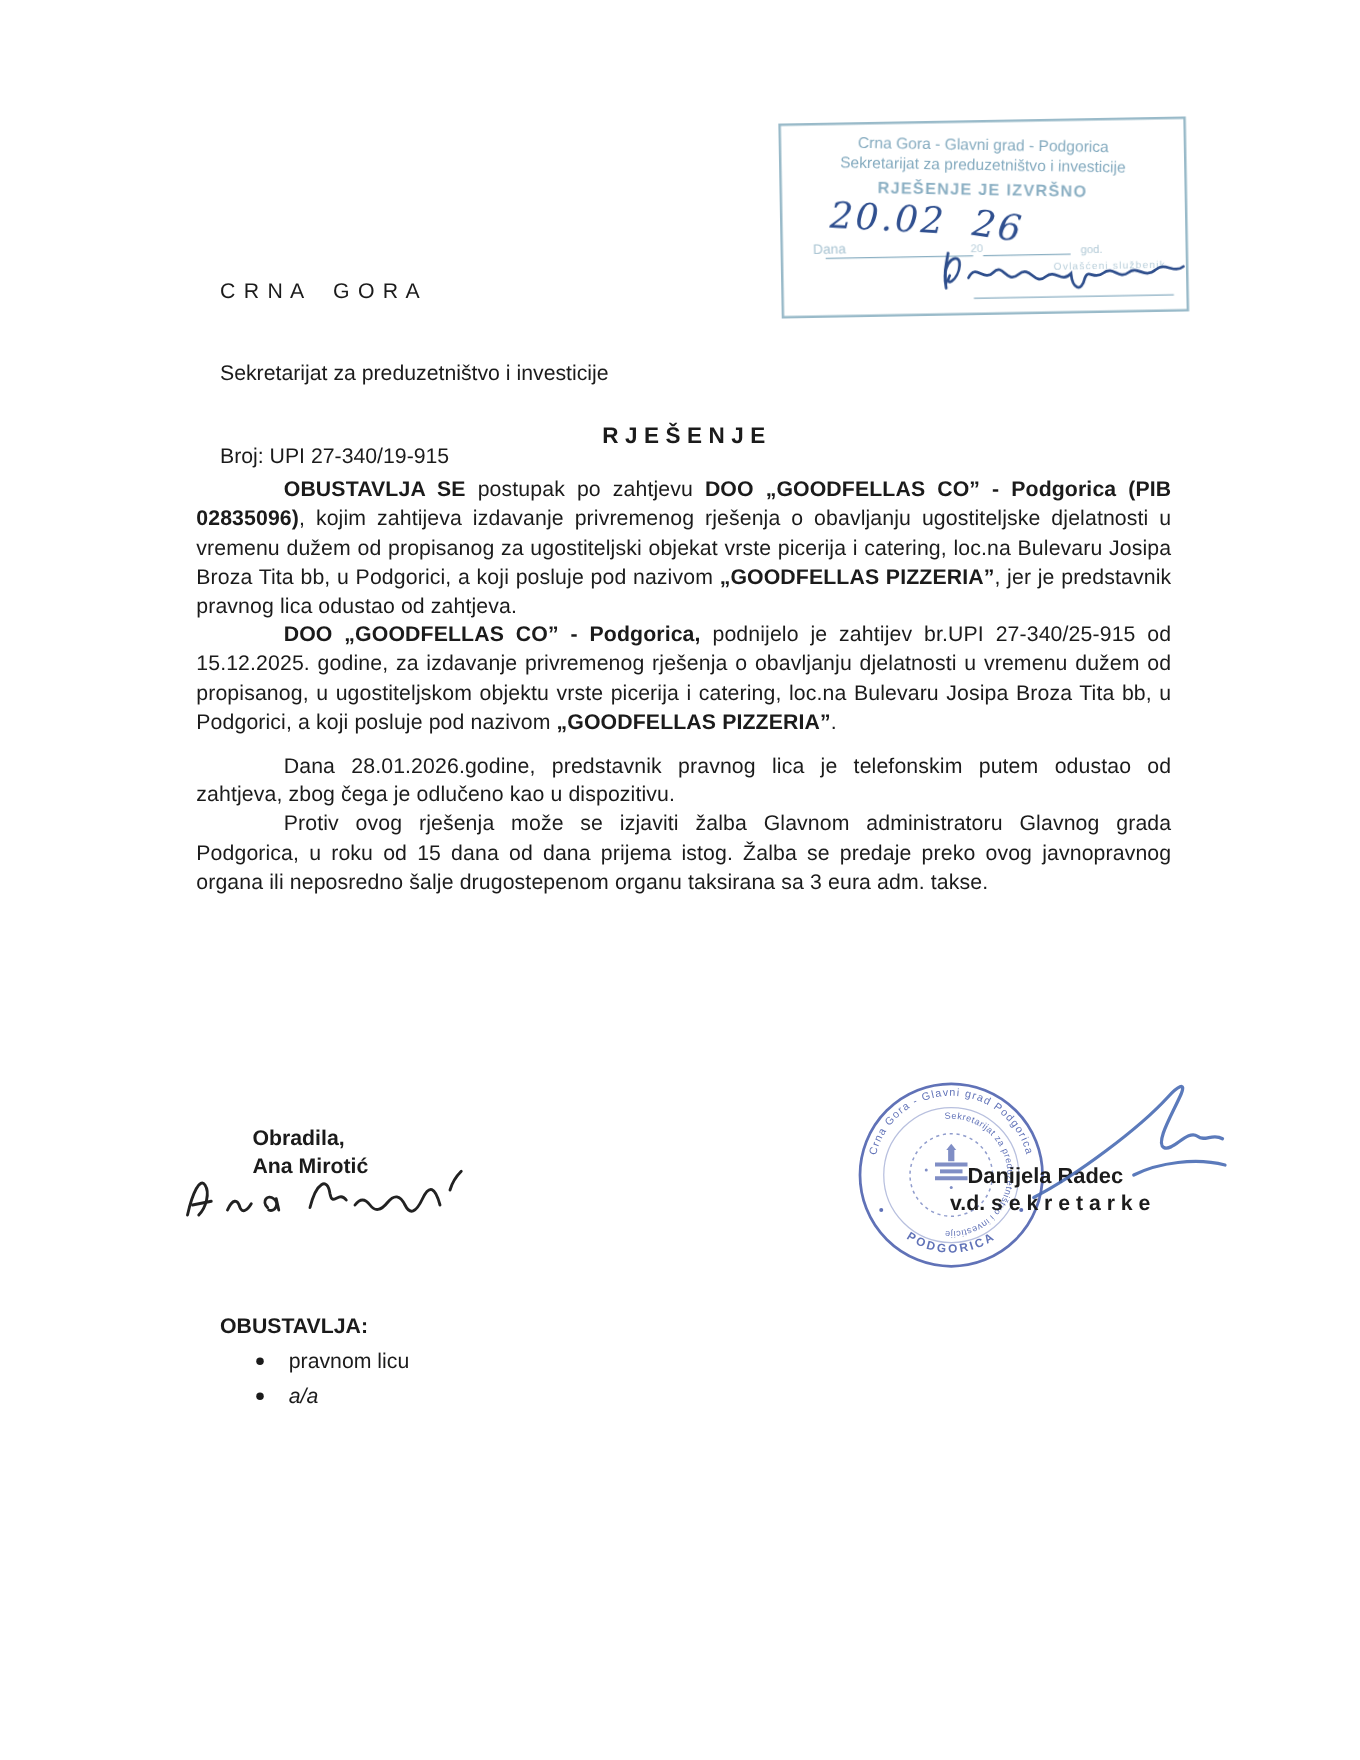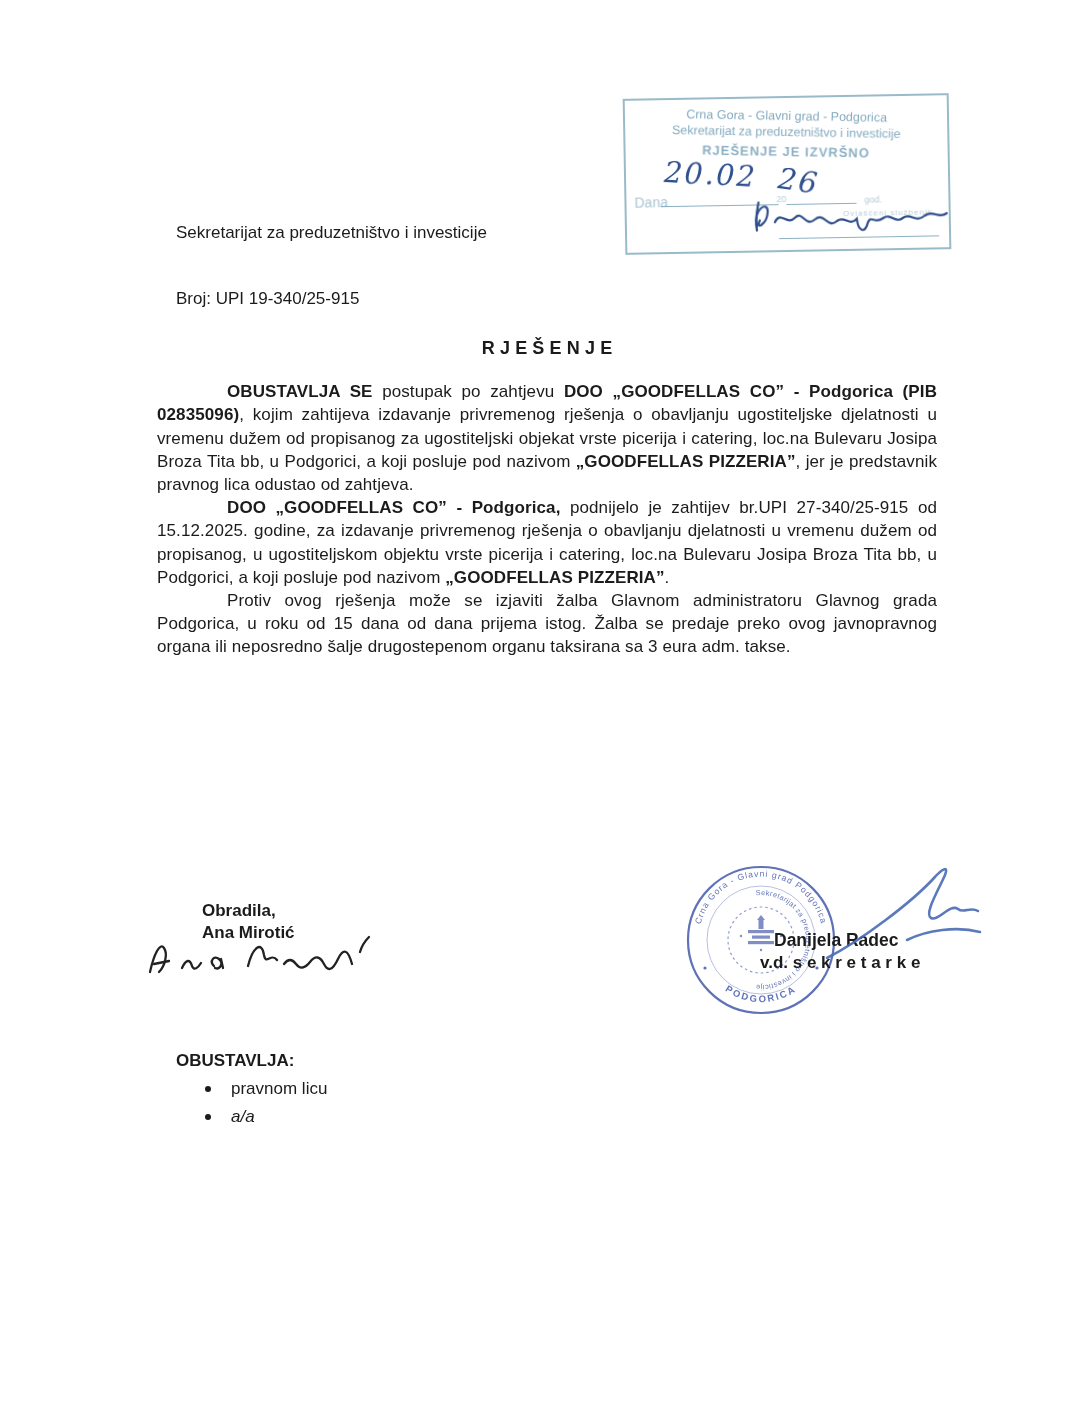--- a/index.html
+++ b/index.html
@@ -20,21 +20,21 @@
   b{font-weight:bold;}
   
   .rect-stamp{
     position:absolute;left:624px;top:96px;width:322px;height:152px;
     border:2px solid rgba(109,156,178,.7);transform:rotate(-1deg);
     color:#6f9cb4;filter:blur(.3px);
   }
   .rs-lines{transform:rotate(2deg);margin-top:10px;text-align:center;}
   .rs-l1,.rs-l2{font-size:12.5px;line-height:16px;opacity:.85;}
   .rs-l3{font-size:13px;line-height:18px;font-weight:bold;letter-spacing:1px;margin-top:3px;opacity:.8;}
-  .rs-dana{position:absolute;left:8px;top:94px;font-size:14px;opacity:.6;}
+  .rs-dana{position:absolute;left:24px;top:94px;font-size:11px;opacity:.6;}
   .rs-line1{position:absolute;left:34px;top:84px;width:118px;height:22px;border-bottom:1.5px solid rgba(111,156,180,.8);}
   .rs-line2{position:absolute;left:160px;top:84px;width:70px;height:22px;border-bottom:1.5px solid rgba(111,156,180,.8);}
   .rs-20{position:absolute;left:150px;top:96px;font-size:9px;opacity:.5;}
   .rs-god{position:absolute;left:238px;top:98px;font-size:9px;opacity:.55;}
   .rs-officer{position:absolute;right:16px;top:112px;font-size:8px;letter-spacing:1px;opacity:.5;}
   .rs-sigline{position:absolute;left:152px;top:118px;width:160px;height:22px;border-bottom:1.5px solid rgba(111,156,180,.8);}
   .hand-date{
     position:absolute;font-family:"DejaVu Serif",serif;font-style:italic;
     color:#2f4f8f;font-size:29px;letter-spacing:2px;filter:none;
   }
@@ -78,33 +78,35 @@
     <svg class="rs-squiggle" width="210" height="58" viewBox="0 0 210 58">
       <g fill="none" stroke="#2e4e8c" stroke-width="2.2" stroke-linecap="round">
         <path d="M14,10 C12,20 10,28 12,38"></path>
         <path d="M12,34 C8,16 24,8 23,20 C22,32 10,38 15,28"></path>
         <path d="M30,30 C36,18 42,34 50,26 C58,18 60,36 70,28 C80,20 82,38 92,30 C100,24 104,36 112,28 C113,40 120,44 123,32 C126,24 130,34 138,28 C146,22 150,34 158,28 C166,22 170,34 180,26 C188,20 194,30 202,24"></path>
       </g>
     </svg>
   </div>
 
   <div class="header">
+    <div class="country">C R N A    G O R A</div>
     <div>Sekretarijat za preduzetništvo i investicije</div>
-    <div>Broj: UPI 19-340/25-915</div>
+    <div>Broj: UPI 27-340/19-915</div>
   </div>
 
   <div class="body-flow">
 
     <div class="doc-title">R J E Š E N J E</div>
 
     <p><b>OBUSTAVLJA SE</b><span> postupak po zahtjevu </span><b>DOO „GOODFELLAS CO” - Podgorica (PIB 02835096)</b><span>, kojim zahtijeva izdavanje privremenog rješenja o obavljanju ugostiteljske djelatnosti u vremenu dužem od propisanog za ugostiteljski objekat vrste picerija i catering, loc.na Bulevaru Josipa Broza Tita bb, u Podgorici, a koji posluje pod nazivom </span><b>„GOODFELLAS PIZZERIA”</b><span>, jer je predstavnik pravnog lica odustao od zahtjeva.</span></p>
 
 
     <p><b>DOO „GOODFELLAS CO” - Podgorica,</b><span> podnijelo je zahtijev br.UPI 27-340/25-915 od 15.12.2025. godine, za izdavanje privremenog rješenja o obavljanju djelatnosti u vremenu dužem od propisanog, u ugostiteljskom objektu vrste picerija i catering, loc.na Bulevaru Josipa Broza Tita bb, u Podgorici, a koji posluje pod nazivom </span><b>„GOODFELLAS PIZZERIA”</b><span>.</span></p>
 
+    <p class="mt12">Dana 28.01.2026.godine, predstavnik pravnog lica je telefonskim putem odustao od zahtjeva, zbog čega je odlučeno kao u dispozitivu.</p>
 
     <p>Protiv ovog rješenja može se izjaviti žalba Glavnom administratoru Glavnog grada Podgorica, u roku od 15 dana od dana prijema istog. Žalba se predaje preko ovog javnopravnog organa ili neposredno šalje drugostepenom organu taksirana sa 3 eura adm. takse.</p>
   </div>
 
   <div class="sig-left">
     <div>Obradila,</div>
     <div>Ana Mirotić</div>
   </div>
   <svg class="ana-sig" width="250" height="56" viewBox="0 0 250 56">
     <g fill="none" stroke="#222222" stroke-width="2.3" stroke-linecap="round">

